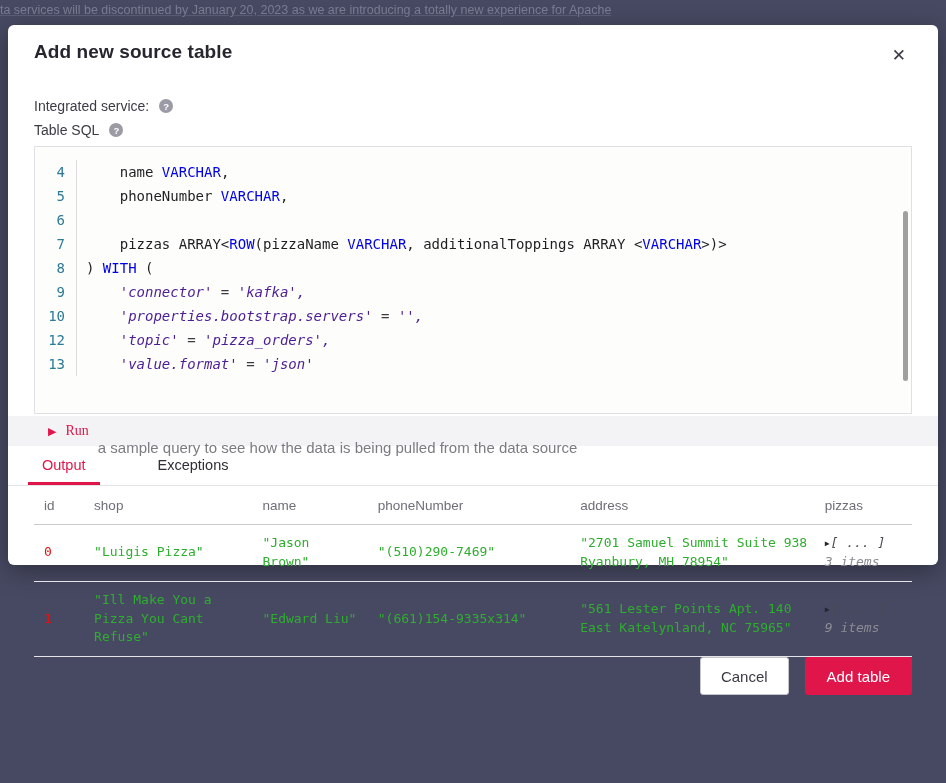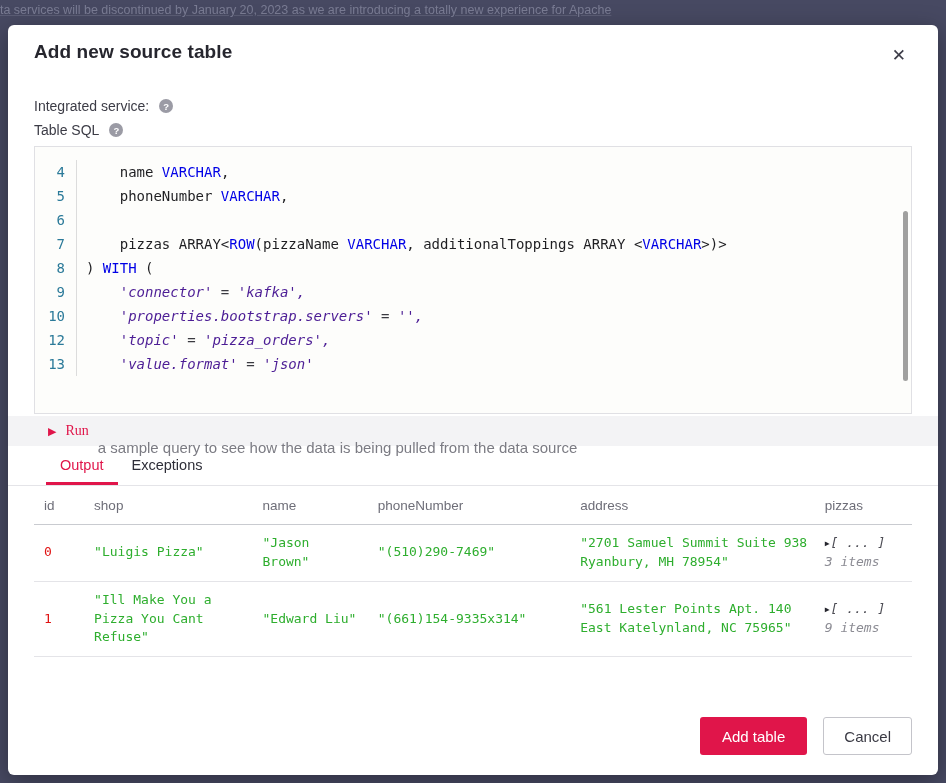--- a/index.html
+++ b/index.html
@@ -12,21 +12,21 @@
   }
   .bg-text {
     position: absolute; top: 3px; left: -14px; width: 980px;
     color: #9C9EB5; opacity: .6; font-size: 12.5px;
     white-space: nowrap; overflow: hidden;
     text-decoration: underline;
     text-decoration-color: rgba(156,158,181,.4);
   }
   .modal {
     position: absolute; left: 8px; top: 25px;
-    width: 930px; height: 750px;
+    width: 930px; height: 540px;
     background: #ffffff; border-radius: 6px;
     padding: 16px 26px 20px 26px;
     display: flex; flex-direction: column;
     box-shadow: 0 6px 24px rgba(0,0,0,.35);
   }
   .modal-header { display: flex; justify-content: space-between; align-items: flex-start; margin-bottom: 30px; }
   .modal-title { font-size: 19px; font-weight: 700; color: #26262e; letter-spacing: .1px; }
   .close-btn {
     background: none; border: none; font-size: 17px; color: #3c3c48;
     cursor: pointer; line-height: 1; padding: 4px 6px; margin-top: 2px;
@@ -68,22 +68,22 @@
   }
   .run-bar {
     margin: 2px -26px 0 -26px; height: 30px; background: #f3f3f5;
     display: flex; align-items: center; padding-left: 40px; gap: 9px;
     cursor: pointer; flex: 0 0 auto;
   }
   .play-icon { color: #e0154a; font-size: 11px; }
   .run-label { color: #e0154a; font-size: 14px; font-family: Liberation Serif, serif; }
   .run-desc { color: #7b7b83; font-size: 15px; margin-top: 33px; }
   .tabs {
-    margin: 0 -26px; padding-left: 38px; display: flex;
-    border-bottom: 1px solid #e4e4e8; flex: 0 0 auto;
+    margin: 0 -26px; padding-left: 20px; display: flex;
+    border-bottom: 1px solid #e4e4e8; flex: 0 0 auto; gap: 44px;
   }
   .tab {
     padding: 11px 14px 9px 14px; font-size: 14.5px; color: #2e2e38;
     border-bottom: 3px solid transparent; cursor: pointer;
   }
   .tab.active { color: #e0154a; border-bottom-color: #e0154a; }
   table.results { width: 100%; border-collapse: collapse; table-layout: fixed; }
   .results th {
     text-align: left; font-weight: 400; font-size: 13.5px; color: #6e6e78;
     padding: 12px 6px 11px 10px; border-bottom: 1px solid #c9cbd0;
@@ -188,17 +188,17 @@
           <td>"Ill Make You a Pizza You Cant Refuse"</td>
           <td>"Edward Liu"</td>
           <td>"(661)154-9335x314"</td>
           <td>"561 Lester Points Apt. 140 East Katelynland, NC 75965"</td>
           <td class="pizzas-cell"><span class="expander">▶</span><span class="preview">[ ... ]</span><div class="items-count">9 items</div></td>
         </tr>
       </tbody>
   </table>
 
   <div class="footer">
+    <button class="btn btn-cancel">Cancel</button>
     <button class="btn btn-primary">Add table</button>
-    <button class="btn btn-cancel">Cancel</button>
   </div>
 
 </div>
 
 </body></html>

